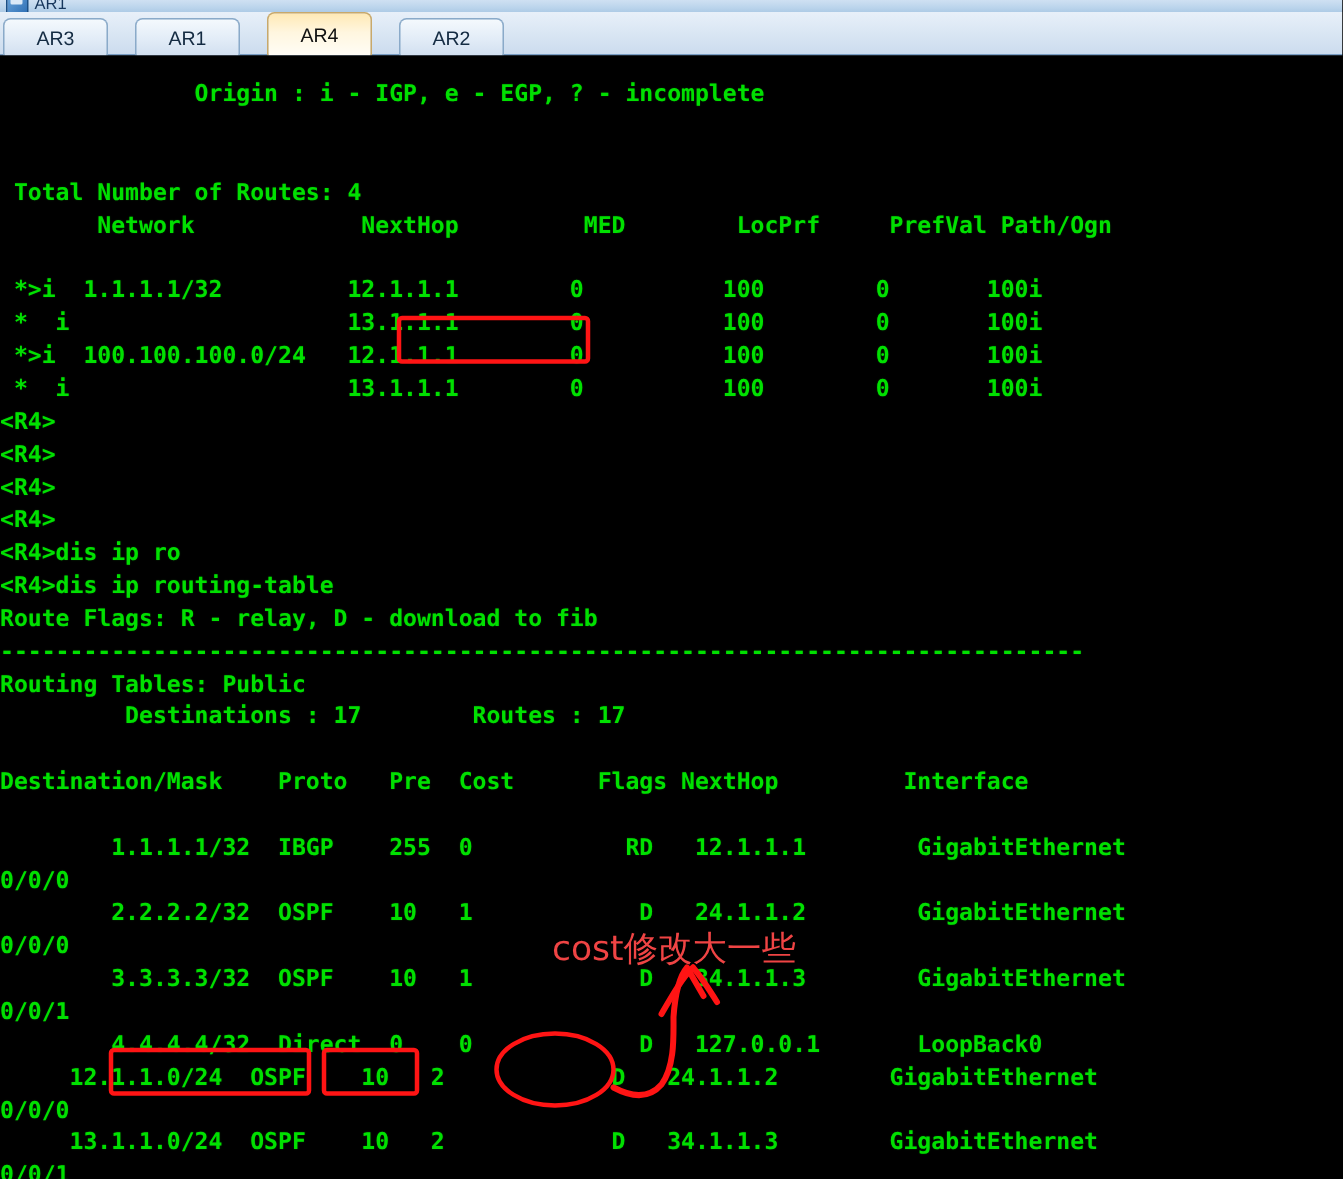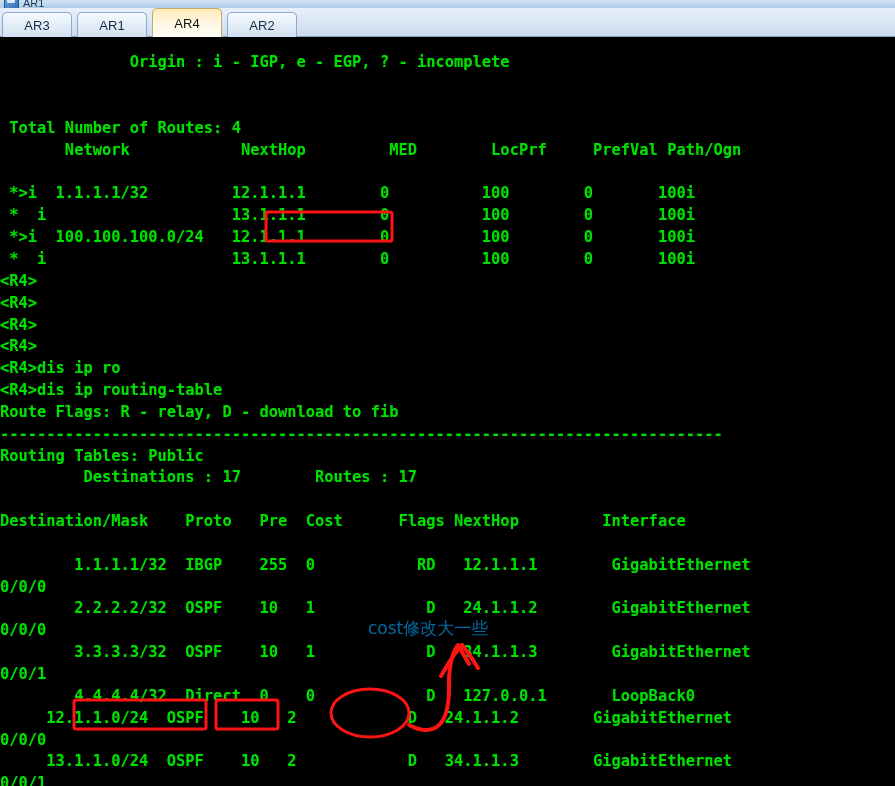--- a/index.html
+++ b/index.html
@@ -35,21 +35,21 @@
 
   
   .tabstrip{
     position:absolute;left:0;top:8px;width:895px;height:29px;
     background:linear-gradient(to bottom,#e8f0f9 0%,#dbe7f4 45%,#ccdcee 100%);
     border-bottom:1px solid #7a9ec4;
     box-sizing:border-box;
   }
   .tabs{position:absolute;left:2px;top:2px;display:flex;align-items:flex-end;height:27px;}
   .tab{
-    width:70px;height:25px;margin-right:5px;
+    width:70px;height:25px;margin-right:18px;
     border:1px solid #8aaac9;border-bottom:none;
     border-radius:5px 5px 0 0;
     background:linear-gradient(to bottom,#f4f9fd 0%,#e2ecf7 55%,#d2e0f0 100%);
     font-family:"Liberation Sans",sans-serif;font-size:13px;color:#142b42;
     display:flex;align-items:center;justify-content:center;
     box-sizing:border-box;
     cursor:pointer;
   }
   .tab.active{
     background:linear-gradient(to bottom,#ffe9b5 0%,#fff6df 45%,#fffdf6 100%);
@@ -73,23 +73,23 @@
     line-height:21.85px;
     letter-spacing:0px;
     white-space:pre;
     font-weight:bold;
     text-shadow:0 0 1px rgba(0,224,0,.35);
   }
 
   
   .anno{position:absolute;left:0;top:0;width:895px;height:786px;pointer-events:none;}
   .anno-note{
-    position:absolute;color:#0369a1;
+    position:absolute;color:#ef4444;
     font-family:"DejaVu Sans","Liberation Sans",sans-serif;
-    font-size:17px;white-space:nowrap;text-align:center;
+    font-size:23px;white-space:nowrap;text-align:center;
   }
 </style>
 </head>
 <body>
 
 <div id="app">
 
   <div class="titlebar">
     <div class="tb-inner">
       <span class="tb-icon"></span>

